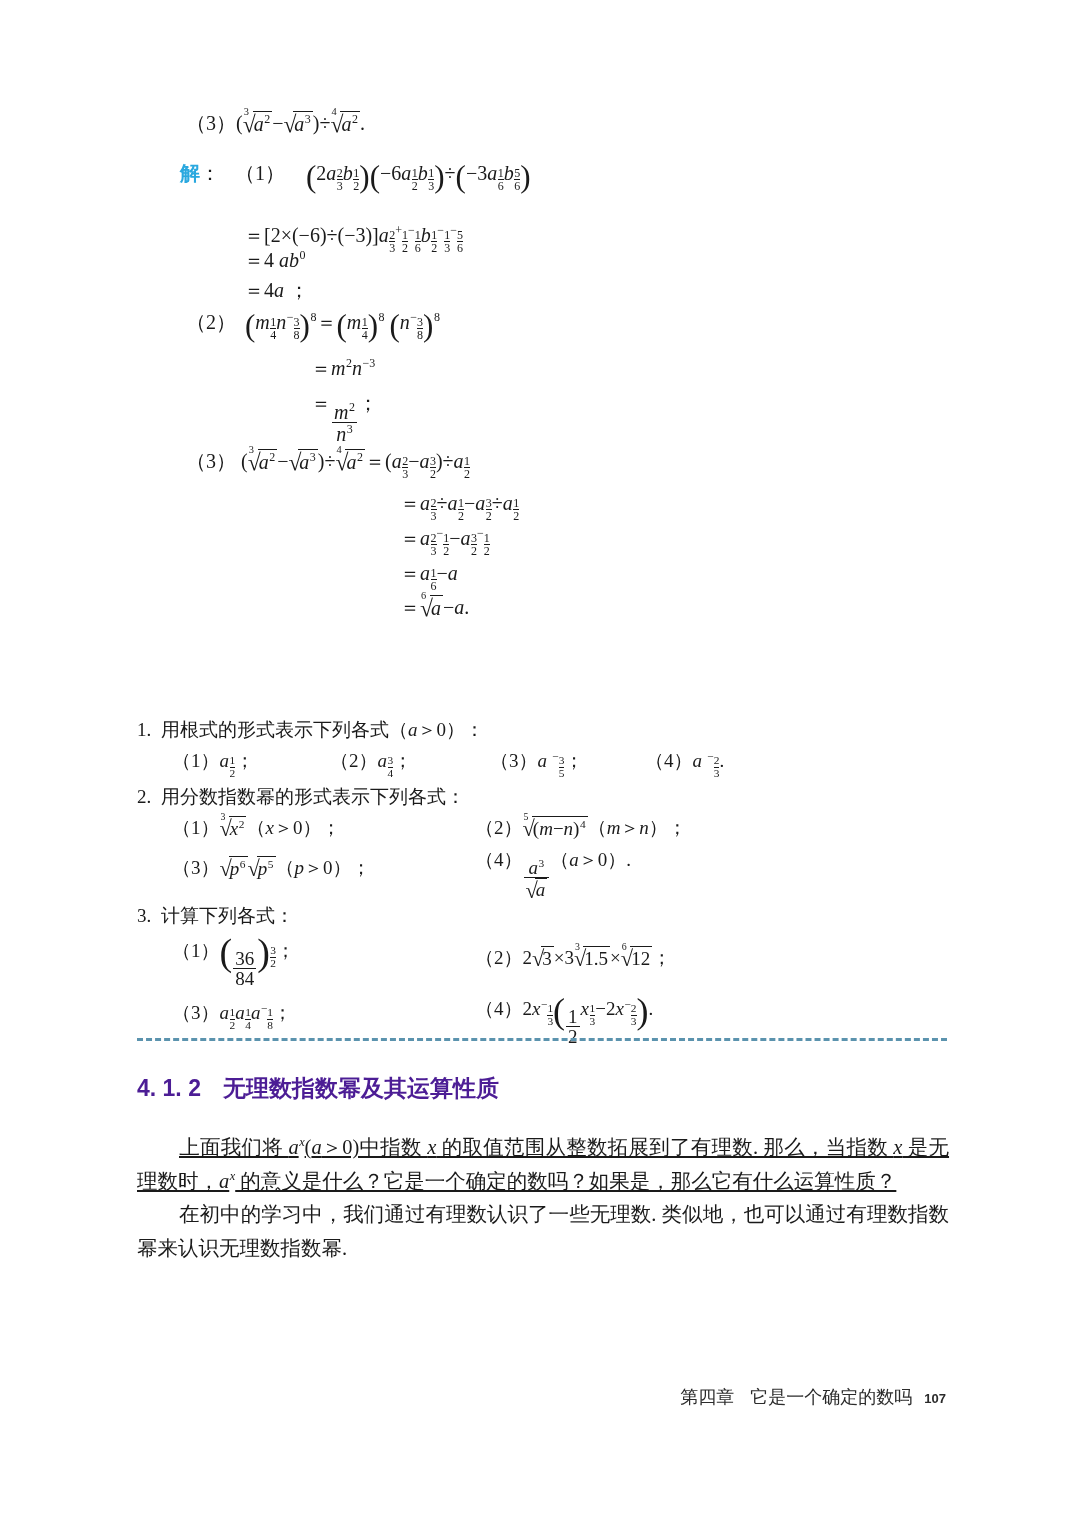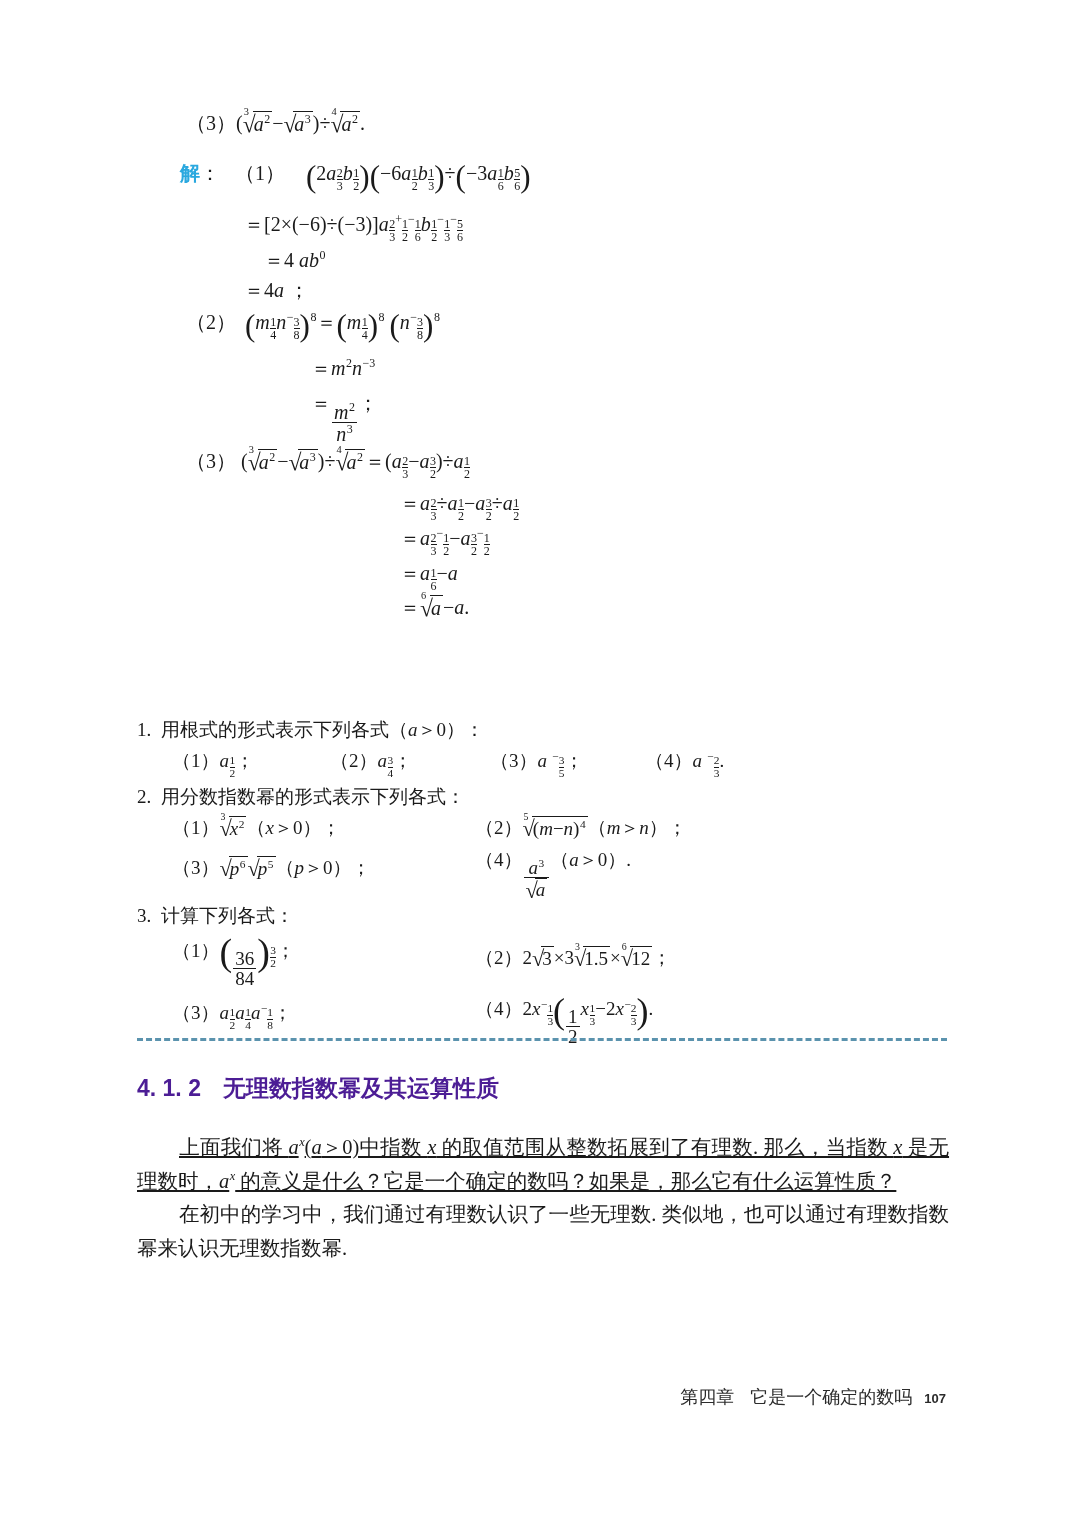--- a/index.html
+++ b/index.html
@@ -125,21 +125,21 @@
           </span></span><span class="big-paren">)</span>÷<span class="big-paren">(</span>−3<i>a</i><span class="sup"><span class="sfrac">
             <span>1</span>
             <span>6</span>
           </span></span><i>b</i><span class="sup"><span class="sfrac">
             <span>5</span>
             <span>6</span>
           </span></span><span class="big-paren">)</span>
     </span>
   </div>
 
-  <div class="line" style="left:244px; top:211px;">
+  <div class="line" style="left:244px; top:222px;">
     <span class="m">＝[2×(−6)÷(−3)]<i>a</i><span class="sup"><span class="sfrac">
             <span>2</span>
             <span>3</span>
           </span>+<span class="sfrac">
             <span>1</span>
             <span>2</span>
           </span>−<span class="sfrac">
             <span>1</span>
             <span>6</span>
           </span></span><i>b</i><span class="sup"><span class="sfrac">
@@ -147,21 +147,21 @@
             <span>2</span>
           </span>−<span class="sfrac">
             <span>1</span>
             <span>3</span>
           </span>−<span class="sfrac">
             <span>5</span>
             <span>6</span>
           </span></span></span>
   </div>
 
-  <div class="line" style="left:244px; top:247px;margin-left:20px;">
+  <div class="line" style="left:244px; top:247px;">
     <span class="m">＝4 <i>ab</i><span class="sup">0</span></span>
   </div>
 
   <div class="line" style="left:244px; top:277px;">
     <span class="m">＝4<i>a</i> ；</span>
   </div>
 
   <div class="line" style="left:186px; top:309px;">
     <span class="m">（2）</span>
     <span class="m" style="margin-left:4px;">

